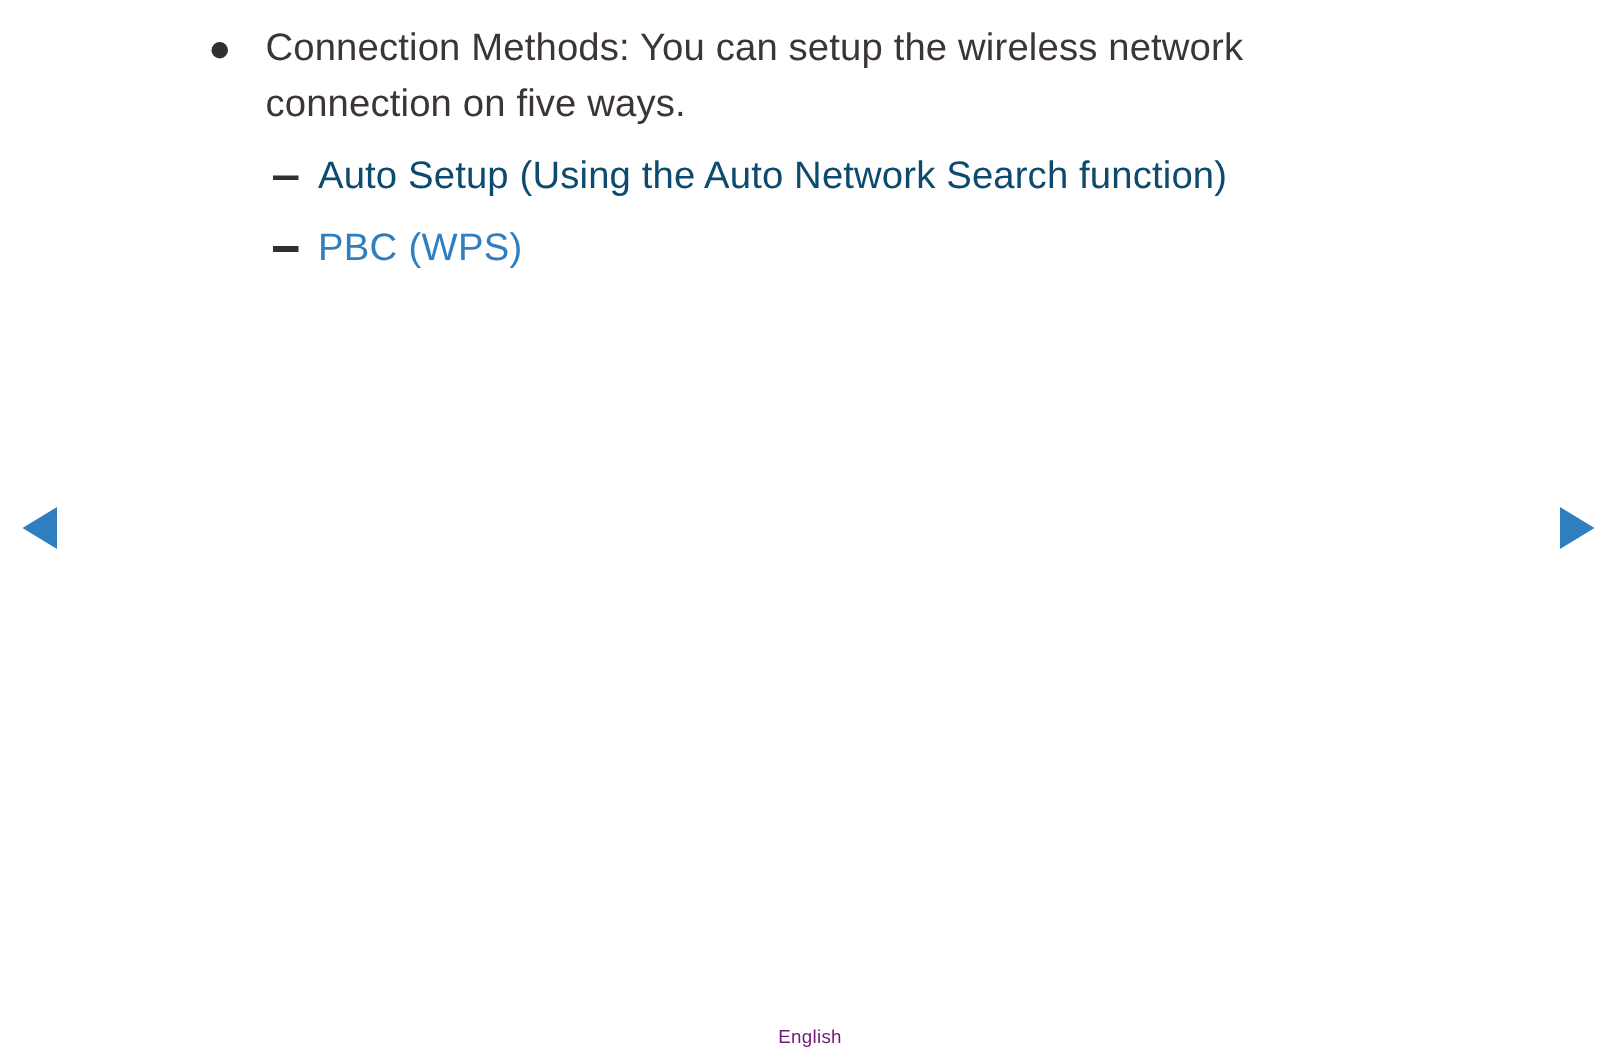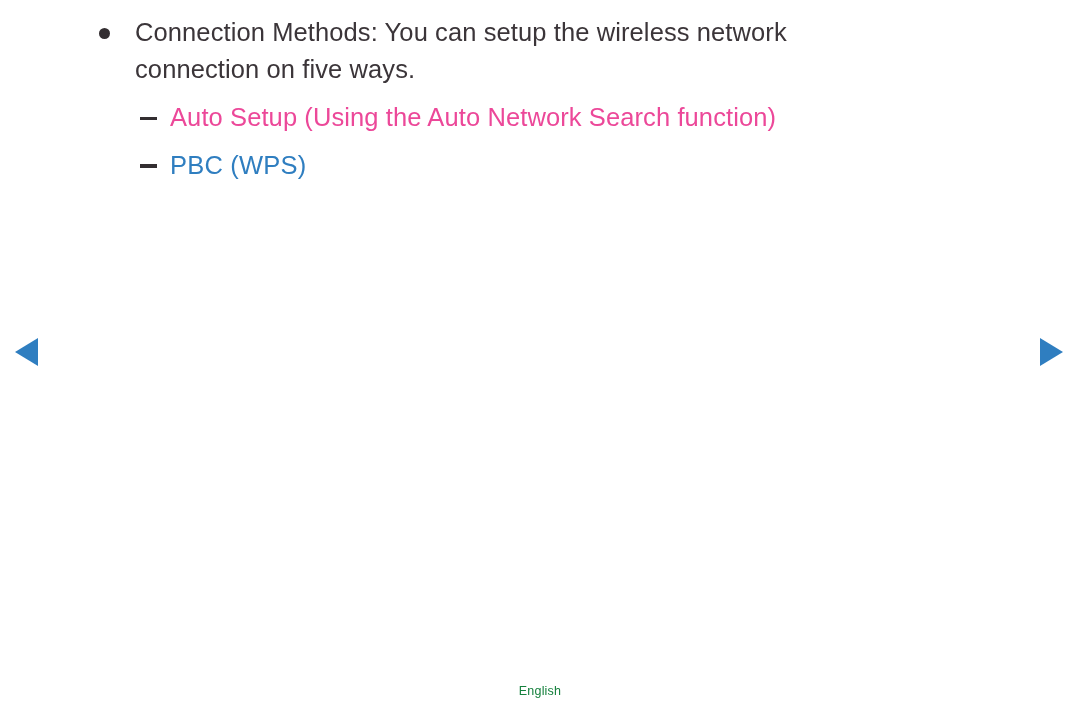--- a/index.html
+++ b/index.html
@@ -20,20 +20,21 @@
     position: absolute;
     inset: 0;
   }
 
   
   .content {
     position: absolute;
     left: 0;
     top: 0;
     width: 904px;
+    padding-left: 42px;
   }
 
   
   .bullet-item {
     position: relative;
     padding-left: 135px;
     padding-right: 60px;
     margin-top: 14px;
     color: #3b3539;
     font-size: 25.5px;
@@ -57,21 +58,21 @@
     padding: 0;
     list-style: none;
   }
   .sub-item {
     position: relative;
     padding-left: 170px;
     min-height: 37px;
     margin-top: 11px;
     font-size: 25.5px;
     line-height: 37px;
-    color: #ec4899;
+    color: #0c4a6e;
     font-weight: 400;
     letter-spacing: 0.1px;
   }
   .sub-item .dash-marker {
     position: absolute;
     left: 140px;
     top: 18px;
     width: 17px;
     height: 3px;
     background: #332e31;
@@ -103,21 +104,21 @@
   .nav-arrow svg { display: block; }
 
   
   .footer {
     position: absolute;
     left: 0;
     right: 0;
     top: 684px;
     text-align: center;
     font-size: 12.5px;
-    color: #15803d;
+    color: #701a75;
     letter-spacing: 0.2px;
     font-family: "Liberation Sans", sans-serif;
   }
 </style>
 </head>
 <body>
 
 <div class="page">
 
   <div class="content">

